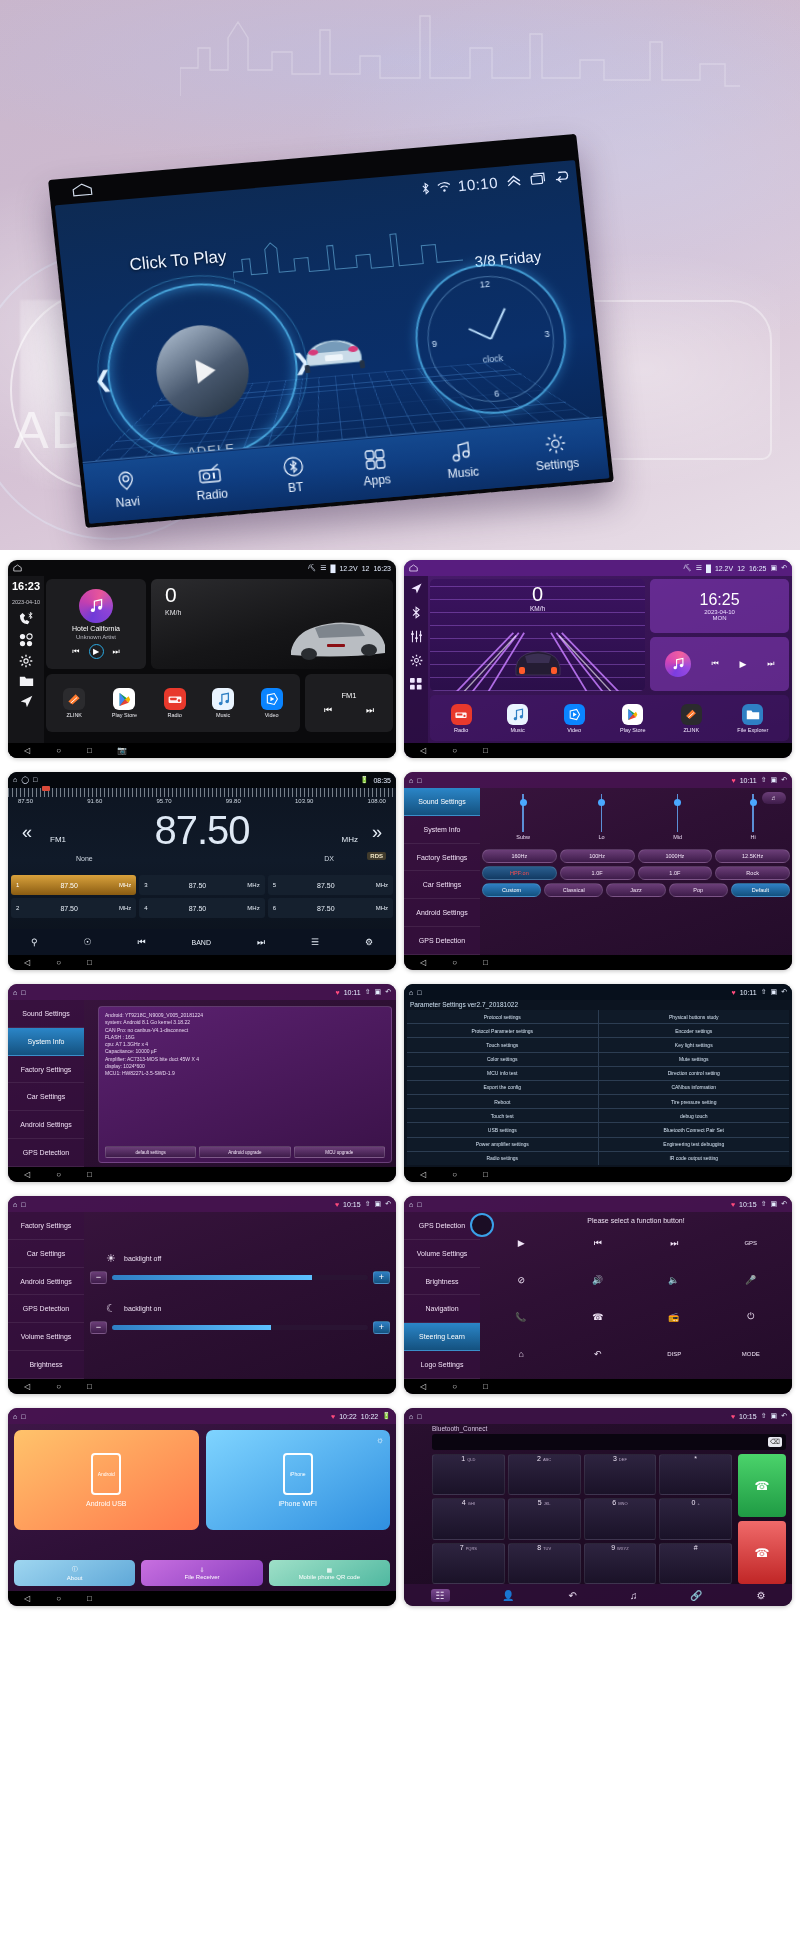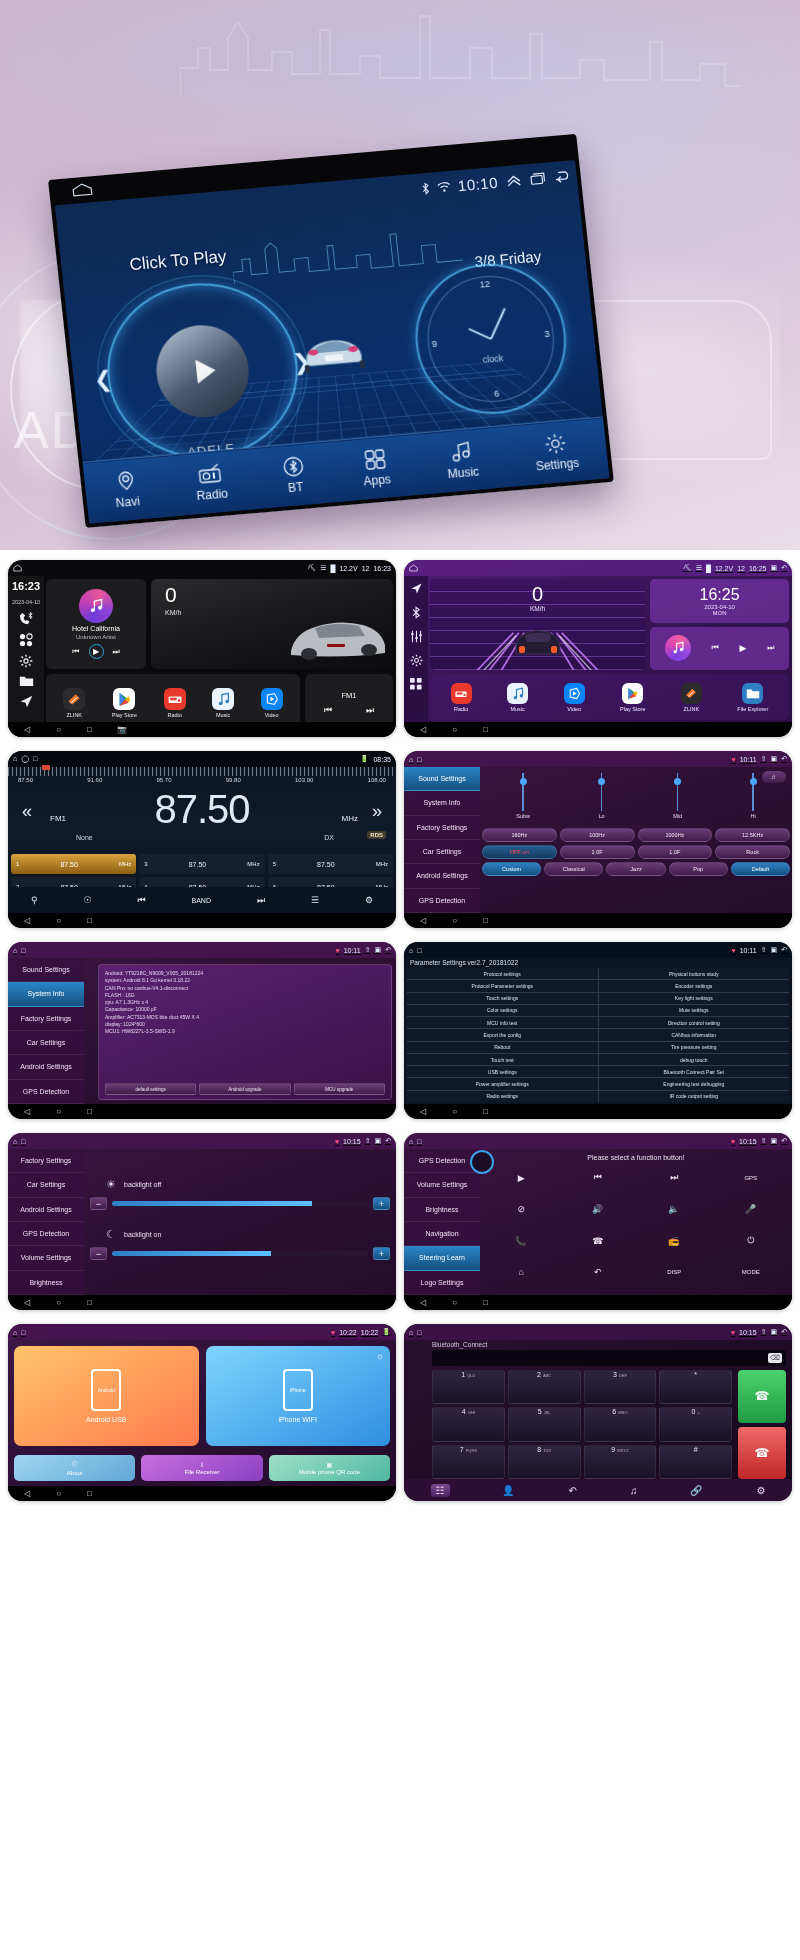--- a/index.html
+++ b/index.html
@@ -137,22 +137,22 @@
   }
   .hero-nav .item{ display:flex; flex-direction:column; align-items:center; gap:3px; color:#eaf3ff;}
   .hero-nav .item .lbl{ font-size:12px;}
 
   
   .grid{
     position:absolute; left:0; top:550px; width:800px;
     display:grid; grid-template-columns:1fr 1fr; gap:14px 8px;
     padding:10px 8px;
   }
-  .shot{ width:100%; height:177px; border-radius:14px; overflow:hidden; position:relative;
-         box-shadow:0 1px 4px rgba(0,0,0,.25);text-decoration:underline; }
+  .shot{ width:100%; height:198px; border-radius:9px; overflow:hidden; position:relative;
+         box-shadow:0 1px 4px rgba(0,0,0,.25); }
   .sbar{ height:16px; display:flex; align-items:center; justify-content:space-between; padding:0 5px;
          font-size:7px; color:#e6eeff;}
   .sbar .right{ display:flex; align-items:center; gap:4px;}
   .navbar-bottom{
     position:absolute; left:0; right:0; bottom:0; height:15px;
     background:#000; display:flex; align-items:center; gap:26px; padding-left:16px;
   }
 
   
   .s1{ background:#0a0a0c;}

